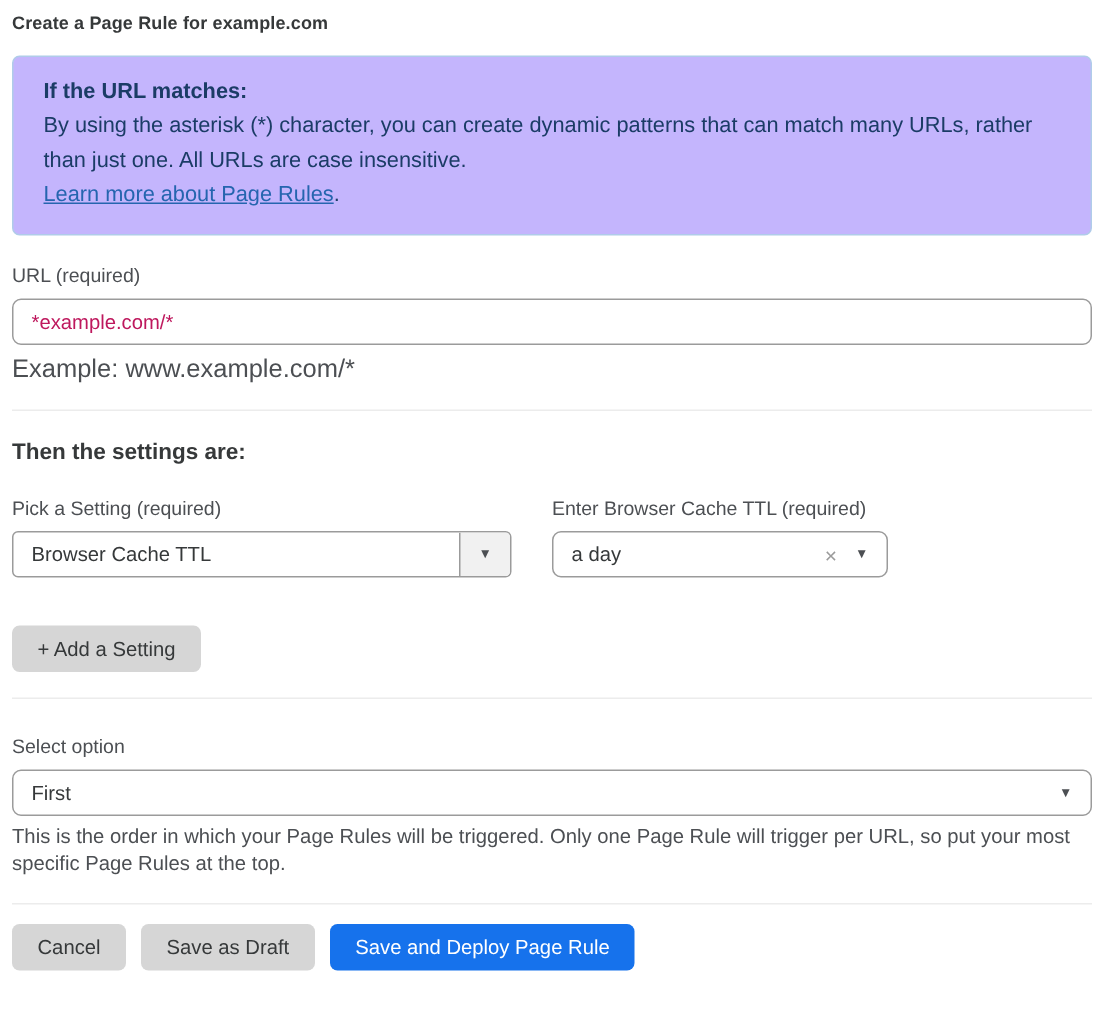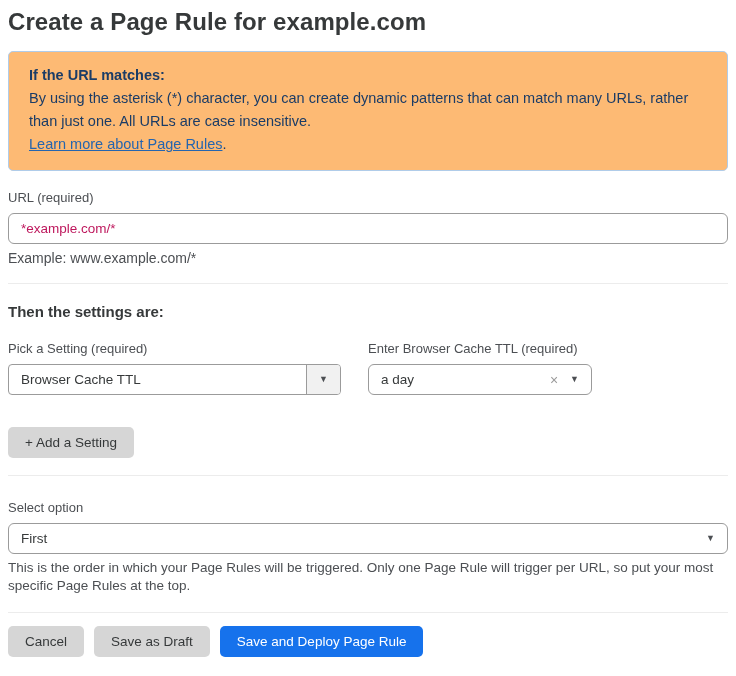--- a/index.html
+++ b/index.html
@@ -6,26 +6,26 @@
   html, body { margin: 0; padding: 0; background: #fff; }
   body {
     width: 736px; height: 676px;
     font-family: "Liberation Sans", sans-serif;
     color: #36393a;
     overflow: hidden;
   }
   .container { padding: 8px 8px 0 8px; width: 736px; }
 
   .page-title {
-    font-size: 24px; font-weight: 700; color: #36393a;
+    font-size: 12px; font-weight: 700; color: #36393a;
     margin: 0 0 15px 0; letter-spacing: 0.1px;
   }
 
   .info-box {
-    background: #fdba74;
+    background: #c4b5fd;
     border: 1px solid #b0cce9;
     border-radius: 5px;
     padding: 12px 20px 14px 20px;
     color: #1b3c66;
     font-size: 14.5px;
     line-height: 23px;
     margin-bottom: 19px;
   }
   .info-box .info-heading { font-weight: 700; }
   .info-box a {
@@ -36,21 +36,21 @@
     font-size: 13px; color: #4c4f53; margin-bottom: 8px;
   }
   .text-input {
     width: 100%; height: 31px;
     border: 1px solid #9b9b9b; border-radius: 6px;
     padding: 0 12px; font-size: 13.5px; color: #be185d;
     font-family: "Liberation Sans", sans-serif;
     outline: none; background: #fff;
   }
   .field-hint {
-    font-size: 14px; color: #4c4f53; margin-top: 6px;
+    font-size: 17px; color: #4c4f53; margin-top: 6px;
   }
 
   .divider {
     border: none; border-top: 1px solid #ececec;
     margin: 17px 0 0 0;
   }
 
   .section-heading {
     font-size: 15px; font-weight: 700; color: #36393a;
     margin: 19px 0 0 0;

